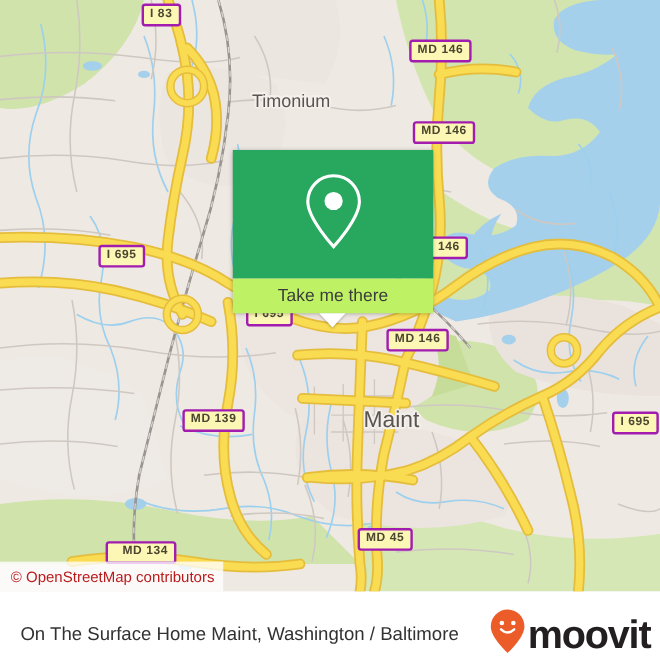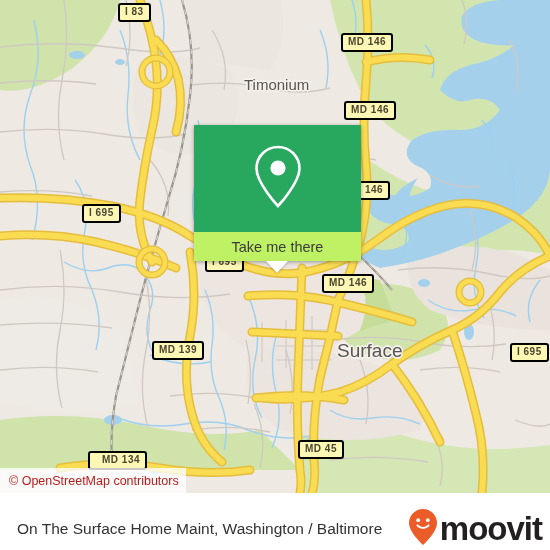--- a/index.html
+++ b/index.html
@@ -8,29 +8,29 @@
 
   #root { position:relative; width:550px; height:550px; }
 
   
   #map { position:absolute; left:0; top:0; width:550px; height:493px;
          background:#efe9e3; overflow:hidden; }
 
   svg.layer { position:absolute; left:0; top:0; width:550px; height:493px; }
 
   
-  .shield { position:absolute; background:#fcf7b5; border:2px solid #000000;
+  .shield { position:absolute; background:#fcf7b5; border:2px solid #a21caf;
      border-radius:3px; color:#4b4630; font-size:10px; font-weight:bold;
      letter-spacing:.5px; line-height:12px; padding:1px 5px 2px 5px;
      white-space:nowrap; font-family:"Liberation Sans", sans-serif; }
 
   .placelabel { position:absolute; color:#5a5550; font-size:15px;
      white-space:nowrap; text-shadow:
        -1.6px 0 #f4f0ec, 1.6px 0 #f4f0ec, 0 -1.6px #f4f0ec, 0 1.6px #f4f0ec,
-       -1.2px -1.2px #f4f0ec, 1.2px -1.2px #f4f0ec, -1.2px 1.2px #f4f0ec, 1.2px 1.2px #f4f0ec; margin-left: 34px; }
+       -1.2px -1.2px #f4f0ec, 1.2px -1.2px #f4f0ec, -1.2px 1.2px #f4f0ec, 1.2px 1.2px #f4f0ec; }
 
   
   #card { position:absolute; left:194px; top:125px; width:167px; height:136px;
      box-shadow:0 1px 4px rgba(0,0,0,.35); }
   #card-top { width:100%; height:107px; background:#28a85f; position:relative; }
   #card-bottom { width:100%; height:29px; background:#bef264; display:flex;
      align-items:center; justify-content:center; }
   #card-label { font-size:14.5px; color:#3c3c3c; white-space:nowrap; }
   #card-tail { position:absolute; left:50%; top:261px; margin-left:-11px;
      width:0; height:0; border-left:11px solid transparent;
@@ -242,29 +242,29 @@
       </g>
       <g fill="none" stroke="#fadc52" stroke-width="4.5">
         <circle cx="156" cy="72" r="14"></circle>
         <circle cx="152" cy="262" r="13"></circle>
         <circle cx="470" cy="292" r="11"></circle>
       </g>
     </svg>
 
     <div>
       <div class="placelabel" style="left:210px; top:76px;">Timonium</div>
-      <div class="placelabel" style="left:303px; top:340px; font-size:19px;">Surface</div>
+      <div class="placelabel" style="left:303px; top:340px; font-size:19px;">Maint</div>
     </div>
 
     <div>
       <div class="shield" style="left:118px; top:3px;">I 83</div>
       <div class="shield" style="left:341px; top:33px;">MD 146</div>
       <div class="shield" style="left:344px; top:101px;">MD 146</div>
       <div class="shield" style="left:82px; top:204px;">I 695</div>
-      <div class="shield" style="left:358px; top:181px;">146</div>
+      <div class="shield" style="left:358px; top:197px;">146</div>
       <div class="shield" style="left:205px; top:253px;">I 695</div>
       <div class="shield" style="left:322px; top:274px;">MD 146</div>
       <div class="shield" style="left:152px; top:341px;">MD 139</div>
       <div class="shield" style="left:510px; top:343px;">I 695</div>
       <div class="shield" style="left:298px; top:440px;">MD 45</div>
       <div class="shield" style="left:88px; top:451px;padding-left:12px;">MD 134</div>
     </div>
 
     <div id="card">
       <div id="card-top">

